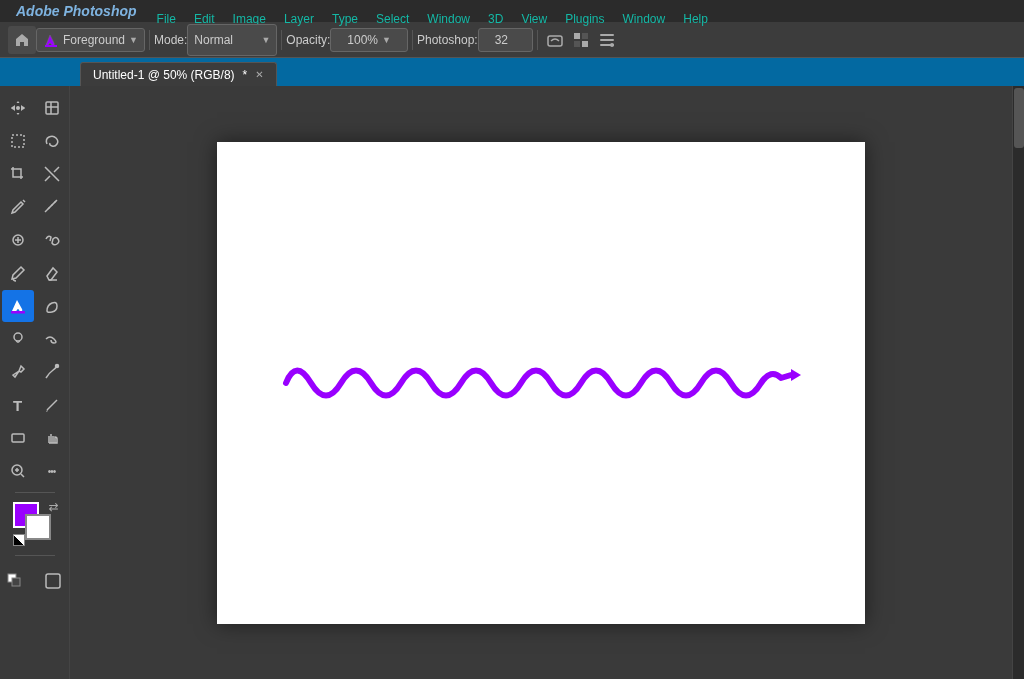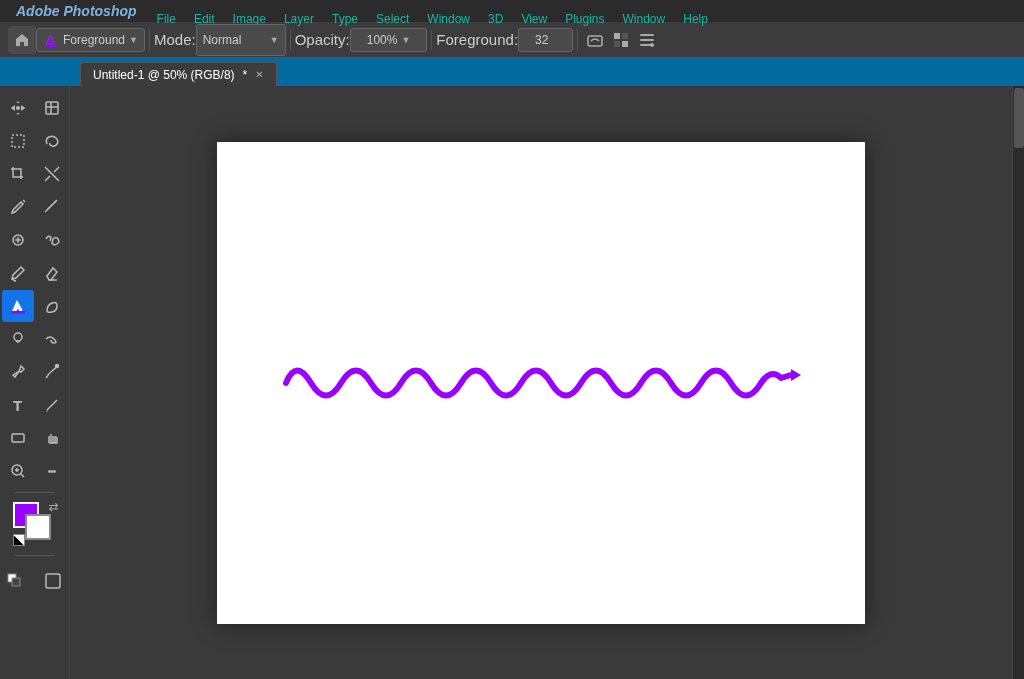--- a/index.html
+++ b/index.html
@@ -54,21 +54,21 @@
       border: 1px solid #666;
       border-radius: 3px;
       padding: 2px 6px;
       cursor: pointer;
       color: #ccc;
       font-size: 12px;
       height: 24px;
     }
     .options-bucket-btn svg { width: 16px; height: 16px; }
     .options-chevron { font-size: 9px; color: #aaa; }
-    .options-label { color: #ccc; font-size: 15px; }
+    .options-label { color: #ccc; font-size: 12px; }
     .options-dropdown {
       display: flex; align-items: center; gap: 4px;
       background: #4a4a4a;
       border: 1px solid #666;
       border-radius: 3px;
       padding: 2px 6px;
       cursor: pointer;
       color: #ccc;
       font-size: 12px;
       height: 32px;
@@ -271,21 +271,21 @@
     <span>Normal</span>
     <span class="options-chevron" style="margin-left:auto;">▼</span>
   </div>
   <div class="options-divider"></div>
   <span class="options-label">Opacity:</span>
   <div class="options-value">
     <span>100%</span>
     <span class="options-chevron" style="margin-left:4px;">▼</span>
   </div>
   <div class="options-divider"></div>
-  <span class="options-label">Foreground:</span>
+  <span class="options-label">Photoshop:</span>
   <div class="options-value">
     <span>32</span>
   </div>
   <div class="options-divider"></div>
   <div class="options-icon-btn">
     <svg width="18" height="18" viewBox="0 0 18 18" fill="none">
       <rect x="2" y="5" width="14" height="10" rx="2" stroke="#aaa" stroke-width="1.5" fill="none"></rect>
       <path d="M5 10 Q9 6 13 10" stroke="#aaa" stroke-width="1.5" fill="none"></path>
     </svg>
   </div>

